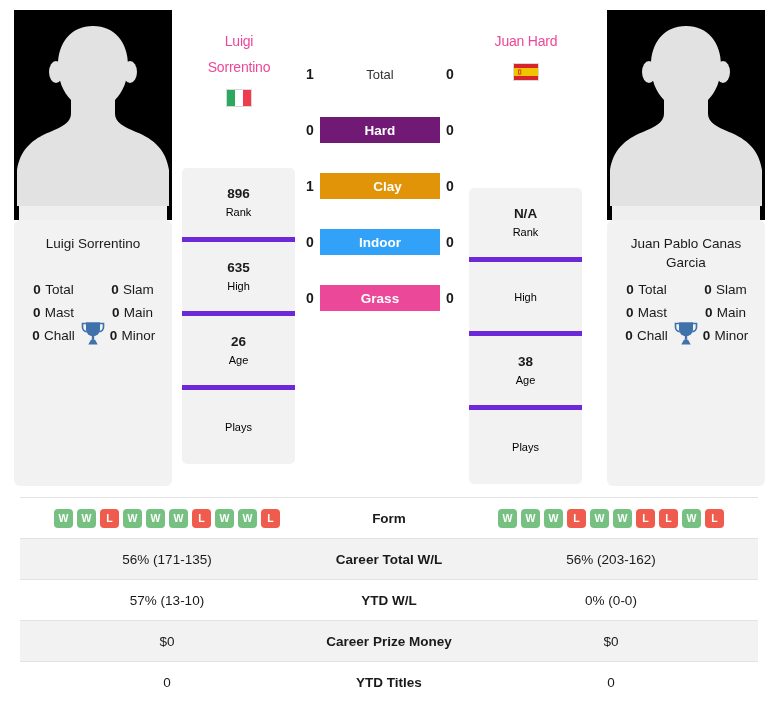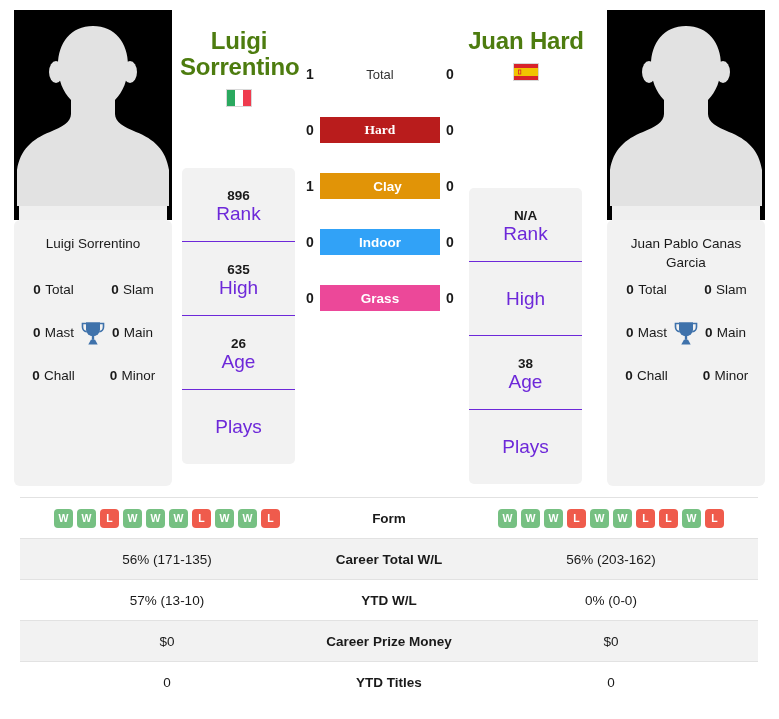--- a/index.html
+++ b/index.html
@@ -28,22 +28,22 @@
 
   
   .name-block {
     position: absolute; top: 28px;
     width: 118px;
     text-align: center;
   }
   .name-block.left  { left: 180px; }
   .name-block.right { left: 467px; }
   .name-block .pname {
-    font-size: 24px; font-weight: bold; line-height: 26px;
-    color: #4d7c0f; letter-spacing: -0.2px;
+    font-size: 14px; font-weight: normal; line-height: 26px;
+    color: #ec4899; letter-spacing: -0.2px;
   }
   .flag {
     margin: 9px auto 0;
     width: 26px; height: 18px;
     border: 1px solid #d8d8d8;
     display: block;
   }
 
   
   .h2h { position: absolute; left: 300px; top: 60px; width: 160px; }
@@ -81,21 +81,21 @@
   .card-name {
     text-align: center; font-size: 13.5px; color: #1a1a1a;
     line-height: 19px; padding: 0 10px;
     min-height: 38px;
   }
   .titles-grid {
     position: relative;
     margin-top: 8px;
     display: grid;
     grid-template-columns: 1fr 1fr;
-    row-gap: 24px;
+    row-gap: 4px;
   }
   .title-cell { text-align: center; }
   .title-cell .val {
     font-size: 13.5px; font-weight: bold; color: #1a1a1a; line-height: 18px;
   }
   .title-cell .lbl {
     font-size: 13.5px; color: #1a1a1a; line-height: 18px;
   }
   .trophy {
     position: absolute;
@@ -111,28 +111,28 @@
     background: #f2f2f2;
     border-radius: 5px;
     overflow: hidden;
   }
   .info-card.left  { left: 182px; top: 168px; }
   .info-card.right { left: 469px; top: 188px; }
   .info-cell {
     height: 74px;
     display: flex; flex-direction: column;
     align-items: center; justify-content: center;
-    border-bottom: 1px solid #6d28d9;
+    border-bottom: 5px solid #6d28d9;
   }
   .info-cell:last-child { border-bottom: none; }
   .info-cell .val {
     font-size: 13.5px; font-weight: bold; color: #1a1a1a; line-height: 18px;
   }
   .info-cell .lbl {
-    font-size: 19px; color: #6d28d9; line-height: 18px;
+    font-size: 11px; color: #000000; line-height: 18px;
   }
 
   
   .stats-table {
     position: absolute; left: 20px; top: 497px;
     width: 738px;
     border-collapse: collapse;
   }
   .stats-table tr { border-top: 1px solid #e2e2e2; }
   .stats-table tr.shaded { background: #f2f2f2; }
@@ -206,21 +206,21 @@
   <div class="h2h">
 
     <div class="h2h-row">
       <span class="h2h-num">1</span>
       <span class="h2h-label-plain">Total</span>
       <span class="h2h-num">0</span>
     </div>
 
     <div class="h2h-row">
       <span class="h2h-num">0</span>
-      <span class="h2h-bar" id="bar-hard" style="background: #b91c1c; font-family: Liberation Serif, serif;">Hard</span>
+      <span class="h2h-bar" id="bar-hard" style="background: #701a75;">Hard</span>
       <span class="h2h-num">0</span>
     </div>
 
     <div class="h2h-row">
       <span class="h2h-num">1</span>
       <span class="h2h-bar" id="bar-clay" style="background: rgb(225, 148, 7); padding-left: 15px;">Clay</span>
       <span class="h2h-num">0</span>
     </div>
 
     <div class="h2h-row">

